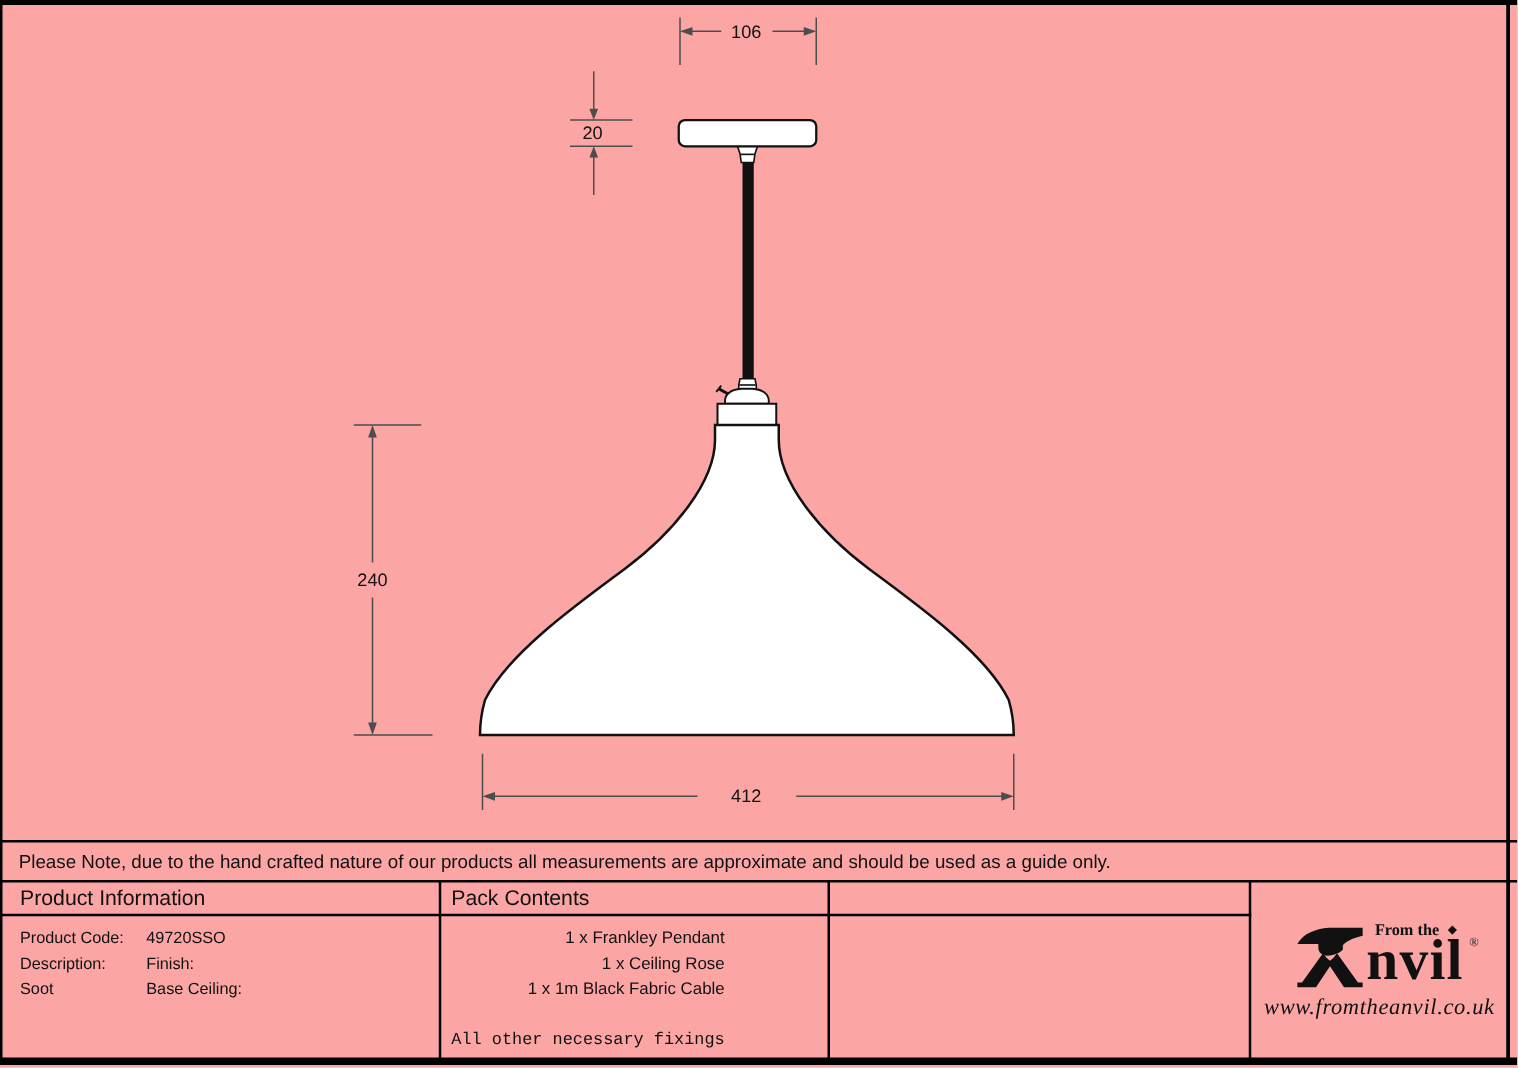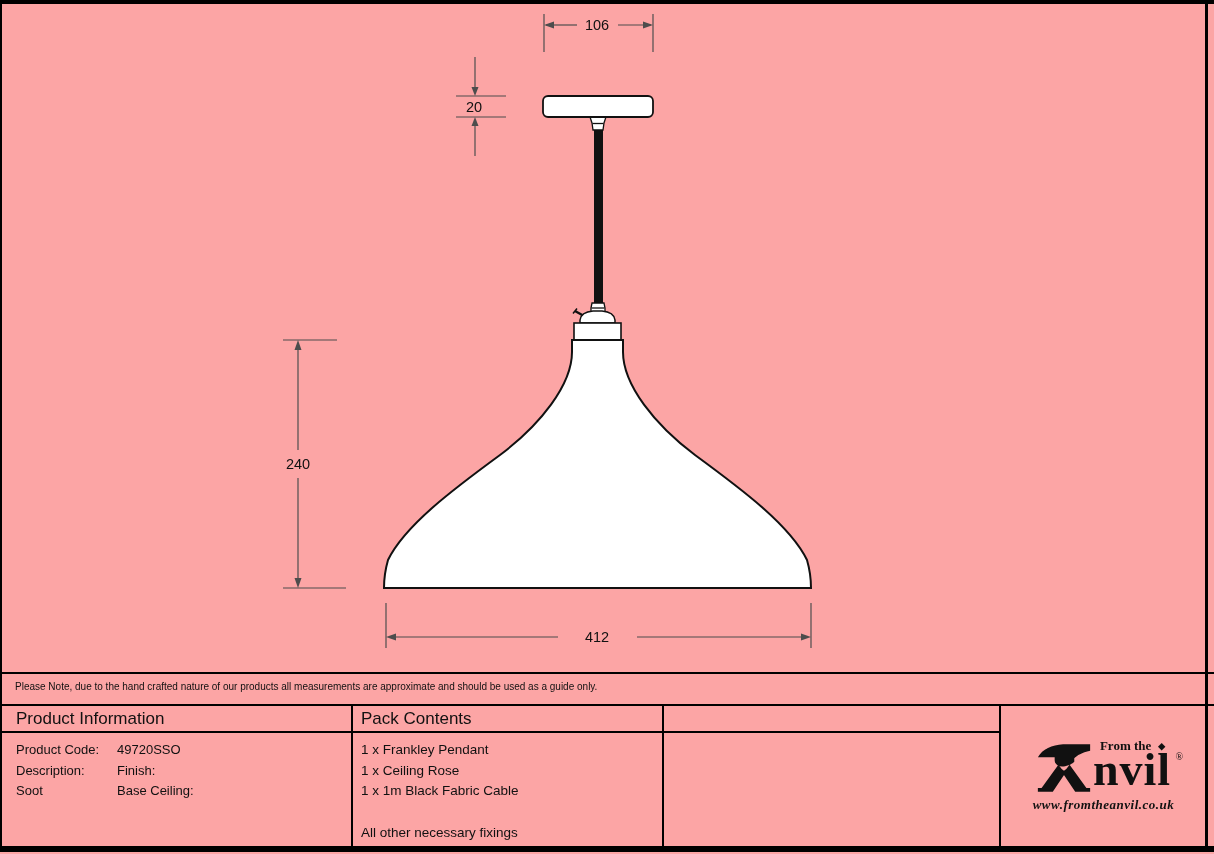--- a/index.html
+++ b/index.html
@@ -9,52 +9,52 @@
     background:#fca5a5;
     font-family:"Liberation Sans",sans-serif;
     color:#111;
     overflow:hidden;
   }
   
   .rule{position:absolute;background:#000;}
   
   .drawing-svg{position:absolute;left:0;top:0;}
   
-  .note-text{position:absolute;left:15px;top:681px;font-size:10px;}
+  .note-text{position:absolute;left:15px;top:681px;font-size:15px;}
   .col-header{position:absolute;top:709px;font-size:17px;}
   .hdr-product{left:16px;}
   .hdr-pack{left:361px;}
   .prod-grid{
     position:absolute;left:16px;top:740px;
     display:grid;grid-template-columns:101px auto;
     font-size:13px;line-height:20.7px;
   }
-  .pack-list{position:absolute;left:361px;top:740px;font-size:13.5px;line-height:20.7px;}
-  .pack-footer{margin-top:20.7px;}
+  .pack-list{position:absolute;left:361px;top:740px;font-size:13.5px;line-height:20.7px;text-align:right;}
+  .pack-footer{margin-top:20.7px;font-family:Liberation Mono, monospace;}
   
   .logo-cell{
     position:absolute;left:1001px;top:706px;width:205px;height:140px;
     display:flex;flex-direction:column;align-items:center;justify-content:center;
     font-family:"Liberation Serif",serif;
   }
   .logo-main{display:flex;align-items:flex-start;}
   .anvil-glyph{width:56px;height:52px;margin-top:2px;}
   .logo-right{margin-left:1px;position:relative;}
   .logo-tagline{
     display:flex;align-items:center;gap:7px;
     font-size:13px;font-weight:bold;padding-left:7px;height:14px;text-align:center;
   }
   .diamond{font-size:9px;line-height:9px;}
   .logo-nvil{
     position:relative;
     font-size:46px;font-weight:bold;line-height:34px;letter-spacing:1px;
   }
   .logo-reg{position:absolute;top:-13px;right:-13px;font-size:10px;font-weight:normal;}
   .logo-url{
-    font-size:13px;font-weight:bold;font-style:italic;
+    font-size:18px;font-weight:normal;font-style:italic;
     letter-spacing:.5px;margin-top:4px;
   }
 </style>
 </head>
 <body>
 
 <div class="page">
 
   <svg class="drawing-svg" width="1214" height="672" viewBox="0 0 1214 672">
 

